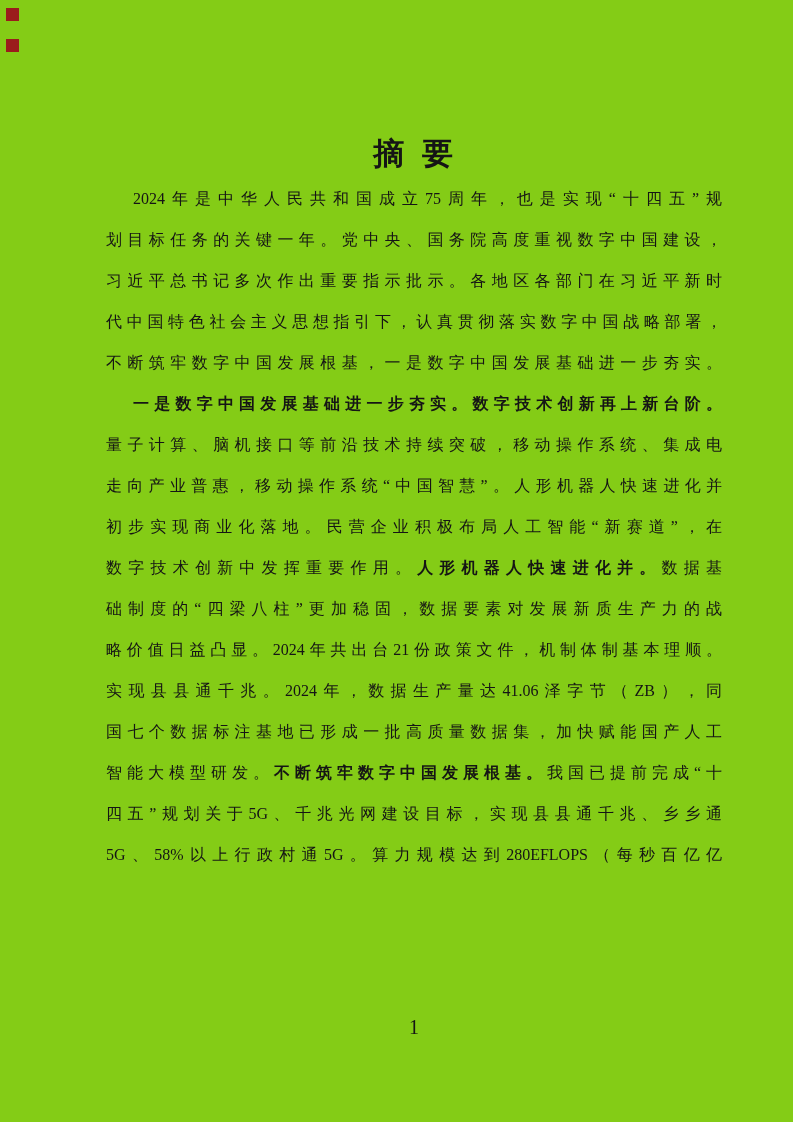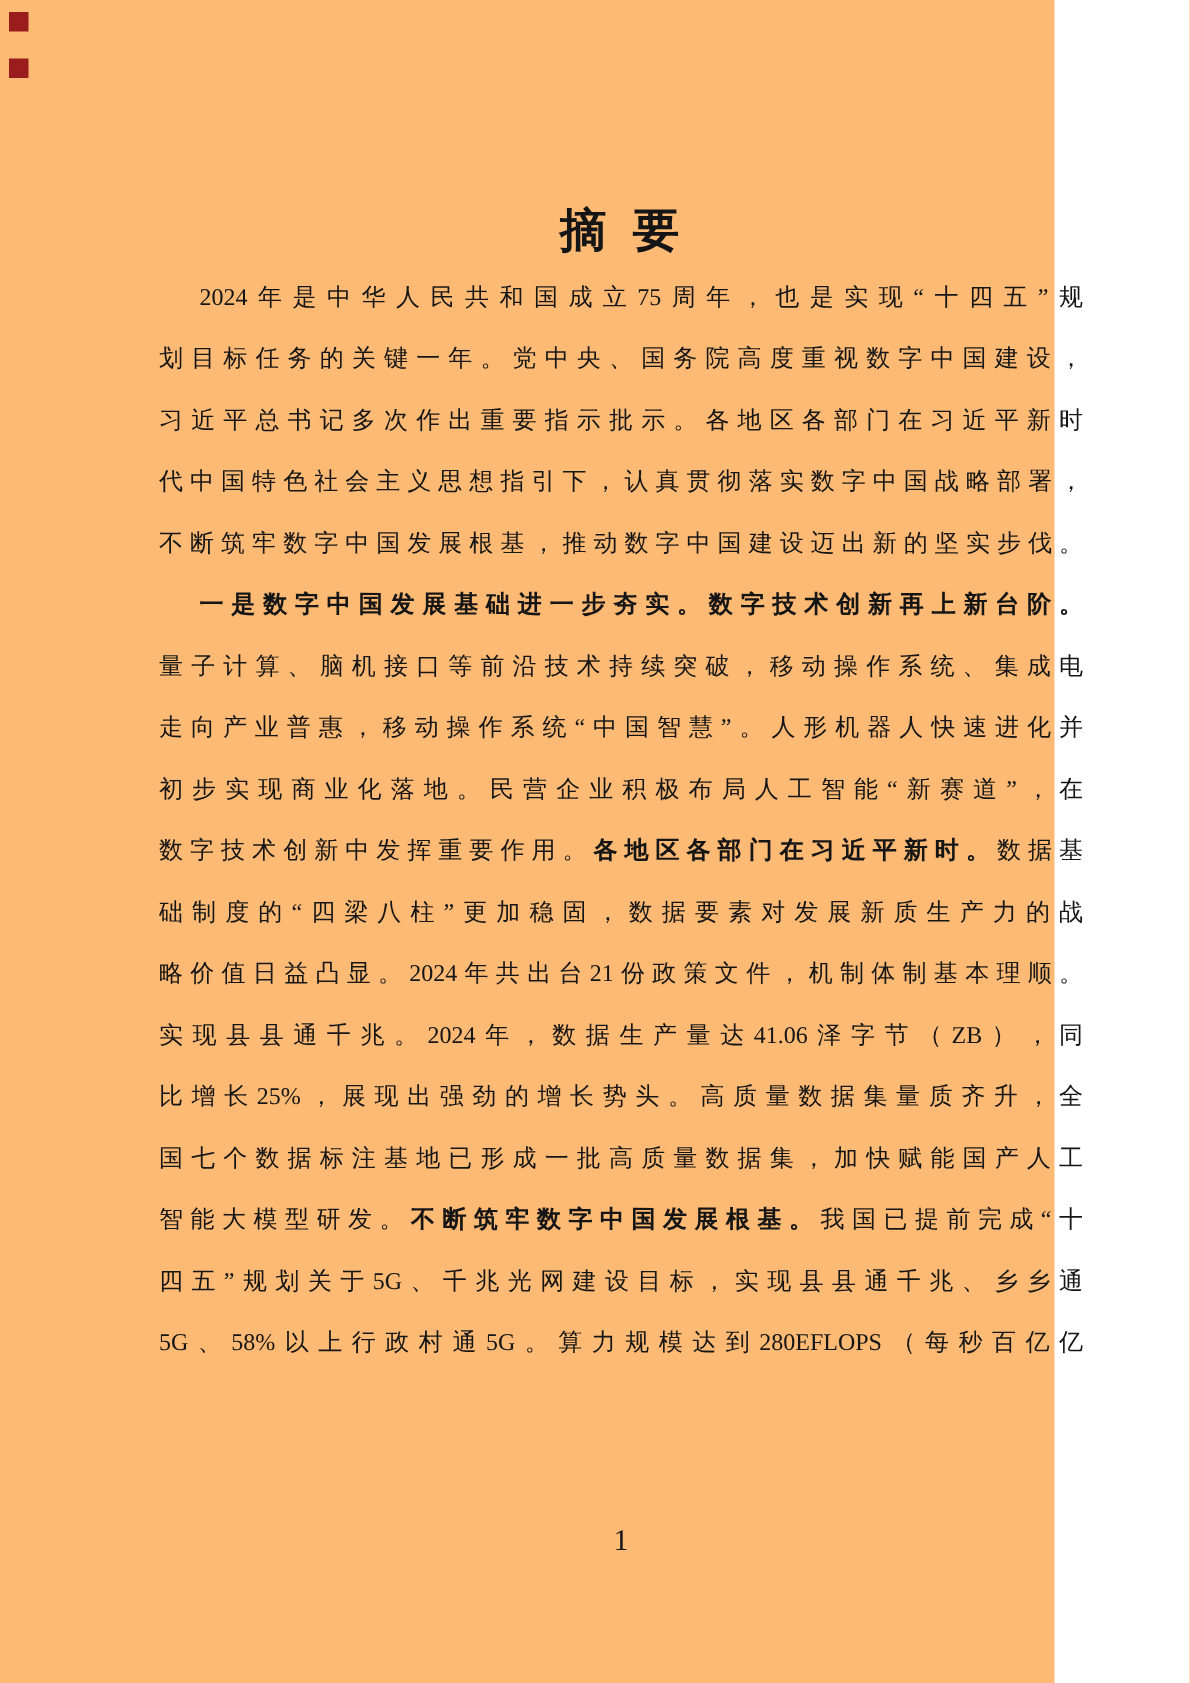--- a/index.html
+++ b/index.html
@@ -8,22 +8,22 @@
   body {
     width: 793px; height: 1122px;
     background: #ffffff;
     position: relative;
     font-family: "Liberation Serif", "DejaVu Serif", serif;
     color: #151515;
     overflow: hidden;
   }
   .page {
     position: absolute; left: 0; top: 0;
-    width: 703px; height: 1122px;
-    background: #fdba74;
+    width: 793px; height: 1122px;
+    background: #84cc16;
   }
   .anno-mark {
     position: absolute;
     width: 13px; height: 13px;
     left: 6px;
   }
   .anno-mark.first  { top: 8px; }
   .anno-mark.second { top: 39px; }
   .doc-title {
     position: absolute;
@@ -74,30 +74,29 @@
   <div class="anno-mark first" style="background: rgb(155, 28, 28);"></div>
   <div class="anno-mark second" style="background: rgb(155, 28, 28);"></div>
 
   <div class="doc-title">摘 要</div>
 
   <div class="doc-body">
       <div class="line indent"><span>2024年是中华人民共和国成立75周年，也是实现“十四五”规</span></div>
       <div class="line"><span>划目标任务的关键一年。党中央、国务院高度重视数字中国建设，</span></div>
       <div class="line"><span>习近平总书记多次作出重要指示批示。各地区各部门在习近平新时</span></div>
       <div class="line"><span>代中国特色社会主义思想指引下，认真贯彻落实数字中国战略部署，</span></div>
-      <div class="line"><span>不断筑牢数字中国发展根基，推动数字中国建设迈出新的坚实步伐。</span></div>
+      <div class="line"><span>不断筑牢数字中国发展根基，一是数字中国发展基础进一步夯实。</span></div>
       <div class="line indent"><span class="bold">一是数字中国发展基础进一步夯实。数字技术创新再上新台阶。</span></div>
       <div class="line"><span>量子计算、脑机接口等前沿技术持续突破，移动操作系统、集成电</span></div>
       <div class="line"><span>走向产业普惠，移动操作系统“中国智慧”。人形机器人快速进化并</span></div>
       <div class="line"><span>初步实现商业化落地。民营企业积极布局人工智能“新赛道”，在</span></div>
-      <div class="line"><span>数字技术创新中发挥重要作用。</span><span class="bold">各地区各部门在习近平新时。</span><span>数据基</span></div>
+      <div class="line"><span>数字技术创新中发挥重要作用。</span><span class="bold">人形机器人快速进化并。</span><span>数据基</span></div>
       <div class="line"><span>础制度的“四梁八柱”更加稳固，数据要素对发展新质生产力的战</span></div>
       <div class="line"><span>略价值日益凸显。2024年共出台21份政策文件，机制体制基本理顺。</span></div>
       <div class="line"><span>实现县县通千兆。2024年，数据生产量达41.06泽字节（ZB），同</span></div>
-      <div class="line"><span>比增长25%，展现出强劲的增长势头。高质量数据集量质齐升，全</span></div>
       <div class="line"><span>国七个数据标注基地已形成一批高质量数据集，加快赋能国产人工</span></div>
       <div class="line"><span>智能大模型研发。</span><span class="bold">不断筑牢数字中国发展根基。</span><span>我国已提前完成“十</span></div>
       <div class="line"><span>四五”规划关于5G、千兆光网建设目标，实现县县通千兆、乡乡通</span></div>
       <div class="line"><span>5G、58%以上行政村通5G。算力规模达到280EFLOPS（每秒百亿亿</span></div>
     </div>
 
   <div class="page-number">1</div>
 
 </div>
 

